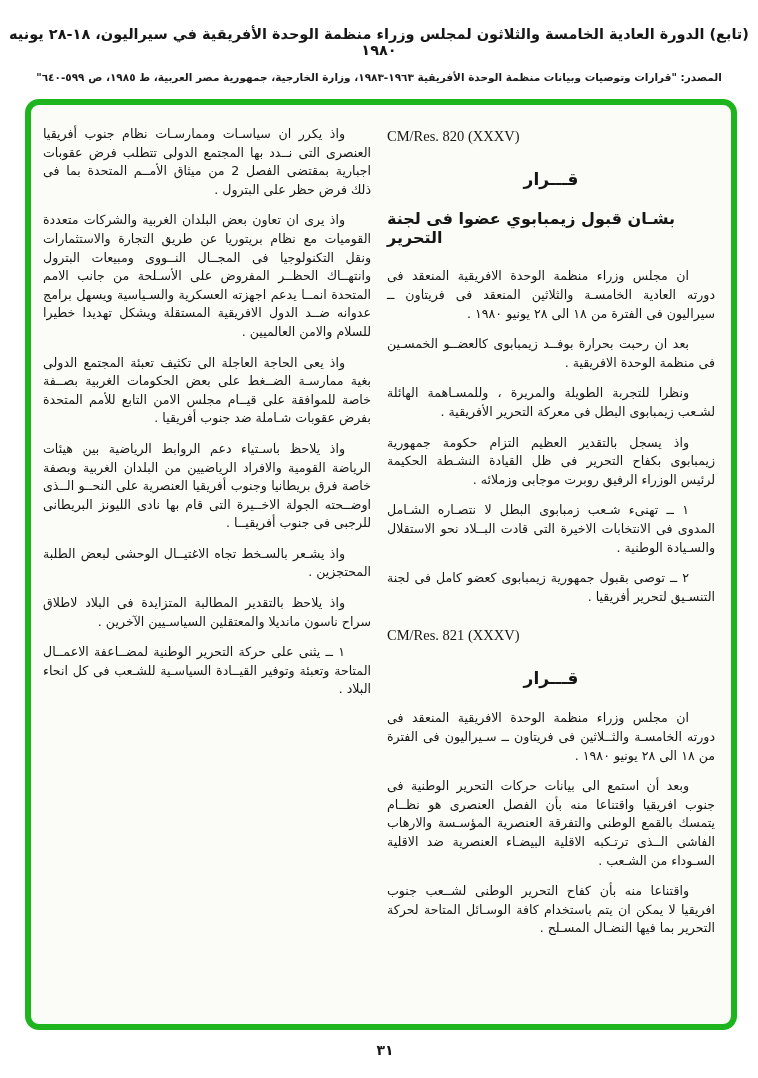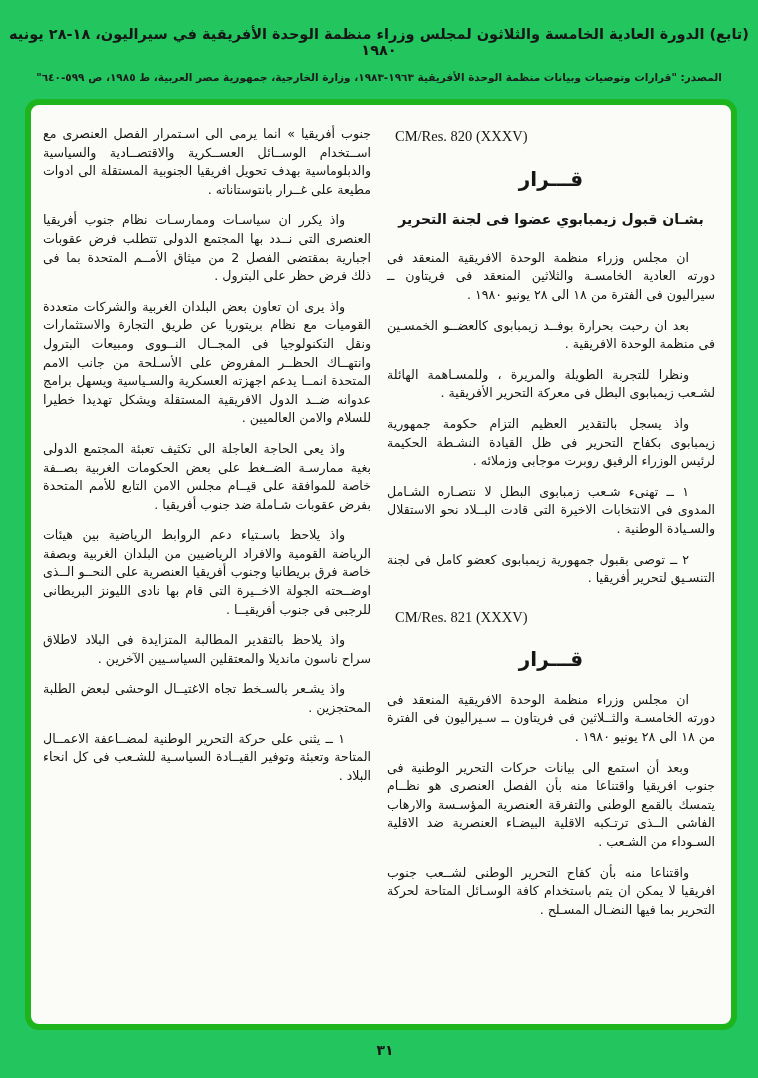--- a/index.html
+++ b/index.html
@@ -1,19 +1,19 @@
 <!DOCTYPE html>
 <html lang="ar"><head>
 <meta charset="utf-8">
 <style>
   html,body{margin:0;padding:0;background:#e8e8e6;}
   .page{
     position:relative;
     width:758px;height:1078px;
-    background:#22c55e;
+    background:#ffffff;
     font-family:"DejaVu Sans",sans-serif;
     color:#161616;
     overflow:hidden;
   }
   .header{ text-align:center; padding-top:26px; direction:rtl; }
   .header-line1{ font-size:14.5px; font-weight:bold; letter-spacing:0; }
   .header-line2{ font-size:10.5px; font-weight:bold; margin-top:13px; color:#1c1c1c; }
   .frame{
     position:absolute; left:25px; top:99px;
     width:712px; height:931px;
@@ -26,25 +26,25 @@
   }
   .cols{ direction:rtl; display:flex; gap:16px; }
   .col{ flex:1 1 0; font-size:12.6px; line-height:18.6px; text-align:justify; }
   .para{ margin:0 0 12px 0; text-indent:26px; }
   .para.flush{ text-indent:0; }
   .lead{ font-weight:normal; }
   .res-label{
     direction:ltr; text-align:left;
     font-family:"Liberation Serif","DejaVu Serif",serif;
     font-size:14.5px; font-weight:normal;
-    margin:2px 0 6px 8px;
+    margin:2px 0 6px 0;
   }
   .res-label.second{ margin-top:20px; }
-  .res-title{ text-align:center; font-weight:bold; font-size:20px; margin:24px 0 22px 0; }
-  .res-subtitle{ text-align:center; font-weight:bold; font-size:14px; margin:0 0 20px 0; }
+  .res-title{ text-align:center; font-weight:bold; font-size:17px; margin:24px 0 22px 0; }
+  .res-subtitle{ text-align:left; font-weight:bold; font-size:16px; margin:0 0 20px 0; }
   .pagenum{
     position:absolute; top:1042px; left:12px; right:0;
     text-align:center; font-weight:bold; font-size:14px;
     direction:rtl;
   }
 </style>
 </head>
 <body>
 
 <div class="page">
@@ -71,27 +71,26 @@
 
         <div class="res-label second">CM/Res. 821 (XXXV)</div>
         <div class="res-title">قـــرار</div>
 
         <p class="para"><b class="lead"></b><span>ان مجلس وزراء منظمة الوحدة الافريقية المنعقد فى دورته الخامسـة والثــلاثين فى فريتاون ــ سـيراليون فى الفترة من ١٨ الى ٢٨ يونيو ١٩٨٠ .</span></p>
         <p class="para"><b class="lead">وبعد أن استمع</b><span> الى بيانات حركات التحرير الوطنية فى جنوب افريقيا واقتناعا منه بأن الفصل العنصرى هو نظــام يتمسك بالقمع الوطنى والتفرقة العنصرية المؤسـسة والارهاب الفاشى الــذى ترتـكبه الاقلية البيضـاء العنصرية ضد الاقلية السـوداء من الشـعب .</span></p>
         <p class="para"><b class="lead">واقتناعا منه</b><span> بأن كفاح التحرير الوطنى لشــعب جنوب افريقيا لا يمكن ان يتم باستخدام كافة الوسـائل المتاحة لحركة التحرير بما فيها النضـال المسـلح .</span></p>
       </div>
 
       <div class="col">
-        <p class="para flush"><b class="lead"></b><span>جنوب أفريقيا » انما يرمى الى اسـتمرار الفصل العنصرى مع اســتخدام الوســائل العســكرية والاقتصــادية والسياسية والدبلوماسية بهدف تحويل افريقيا الجنوبية المستقلة الى ادوات مطيعة على غــرار بانتوستاناته .</span></p>
         <p class="para"><b class="lead">واذ يكرر ان</b><span> سياسـات وممارسـات نظام جنوب أفريقيا العنصرى التى نــدد بها المجتمع الدولى تتطلب فرض عقوبات اجبارية بمقتضى الفصل 2 من ميثاق الأمــم المتحدة بما فى ذلك فرض حظر على البترول .</span></p>
         <p class="para"><b class="lead">واذ يرى ان تعاون</b><span> بعض البلدان الغربية والشركات متعددة القوميات مع نظام بريتوريا عن طريق التجارة والاستثمارات ونقل التكنولوجيا فى المجــال النــووى ومبيعات البترول وانتهــاك الحظــر المفروض على الأسـلحة من جانب الامم المتحدة انمــا يدعم اجهزته العسكرية والسـياسية ويسهل برامج عدوانه ضــد الدول الافريقية المستقلة ويشكل تهديدا خطيرا للسلام والامن العالميين .</span></p>
         <p class="para"><b class="lead">واذ يعى</b><span> الحاجة العاجلة الى تكثيف تعبئة المجتمع الدولى بغية ممارسـة الضــغط على بعض الحكومات الغربية بصــفة خاصة للموافقة على قيــام مجلس الامن التابع للأمم المتحدة بفرض عقوبات شـاملة ضد جنوب أفريقيا .</span></p>
         <p class="para"><b class="lead">واذ يلاحظ</b><span> باسـتياء دعم الروابط الرياضية بين هيئات الرياضة القومية والافراد الرياضيين من البلدان الغربية وبصفة خاصة فرق بريطانيا وجنوب أفريقيا العنصرية على النحــو الــذى اوضــحته الجولة الاخــيرة التى قام بها نادى الليونز البريطانى للرجبى فى جنوب أفريقيــا .</span></p>
+        <p class="para"><b class="lead"></b><span>واذ يشـعر بالسـخط تجاه الاغتيــال الوحشى لبعض الطلبة المحتجزين .</span></p>
         <p class="para"><b class="lead">واذ يلاحظ</b><span> بالتقدير المطالبة المتزايدة فى البلاد لاطلاق سراح ناسون مانديلا والمعتقلين السياسـيين الآخرين .</span></p>
-        <p class="para"><b class="lead"></b><span>واذ يشـعر بالسـخط تجاه الاغتيــال الوحشى لبعض الطلبة المحتجزين .</span></p>
         <p class="para"><b class="lead"></b><span>١ ــ يثنى على حركة التحرير الوطنية لمضــاعفة الاعمــال المتاحة وتعبئة وتوفير القيــادة السياسـية للشـعب فى كل انحاء البلاد .</span></p>
       </div>
 
     </div>
   </div>
 
   <div class="pagenum">٣١</div>
 </div>
 
 </body></html>

